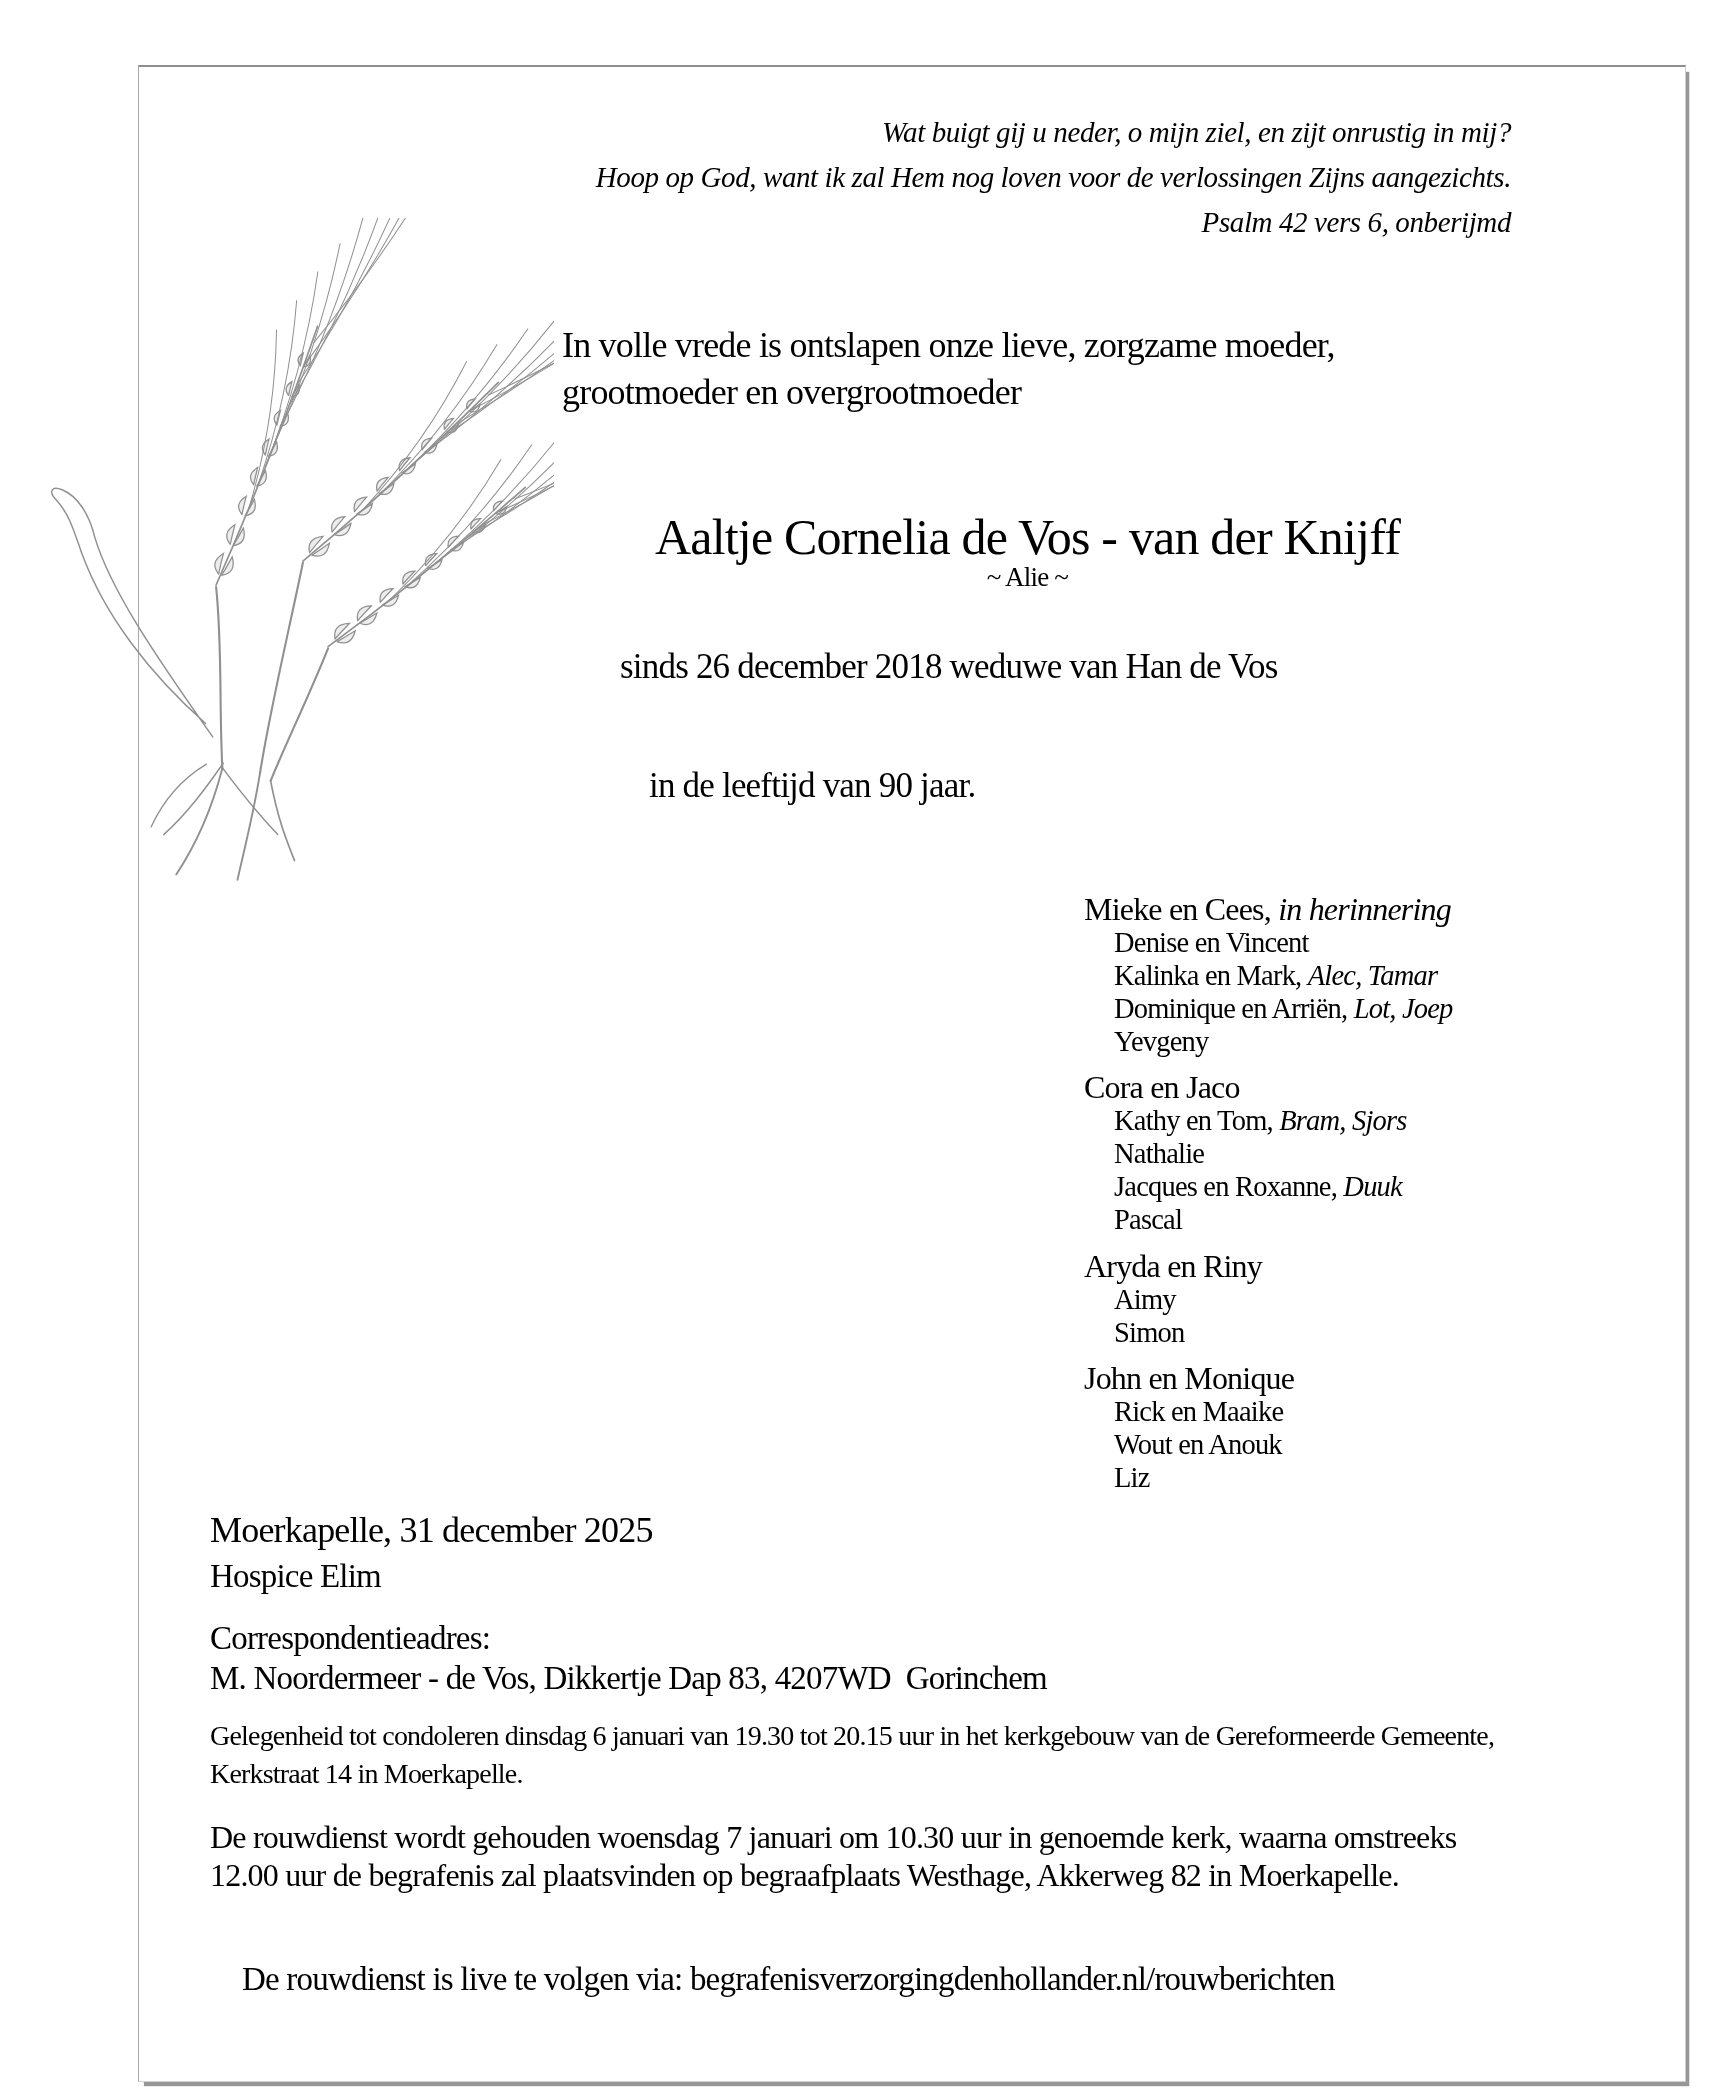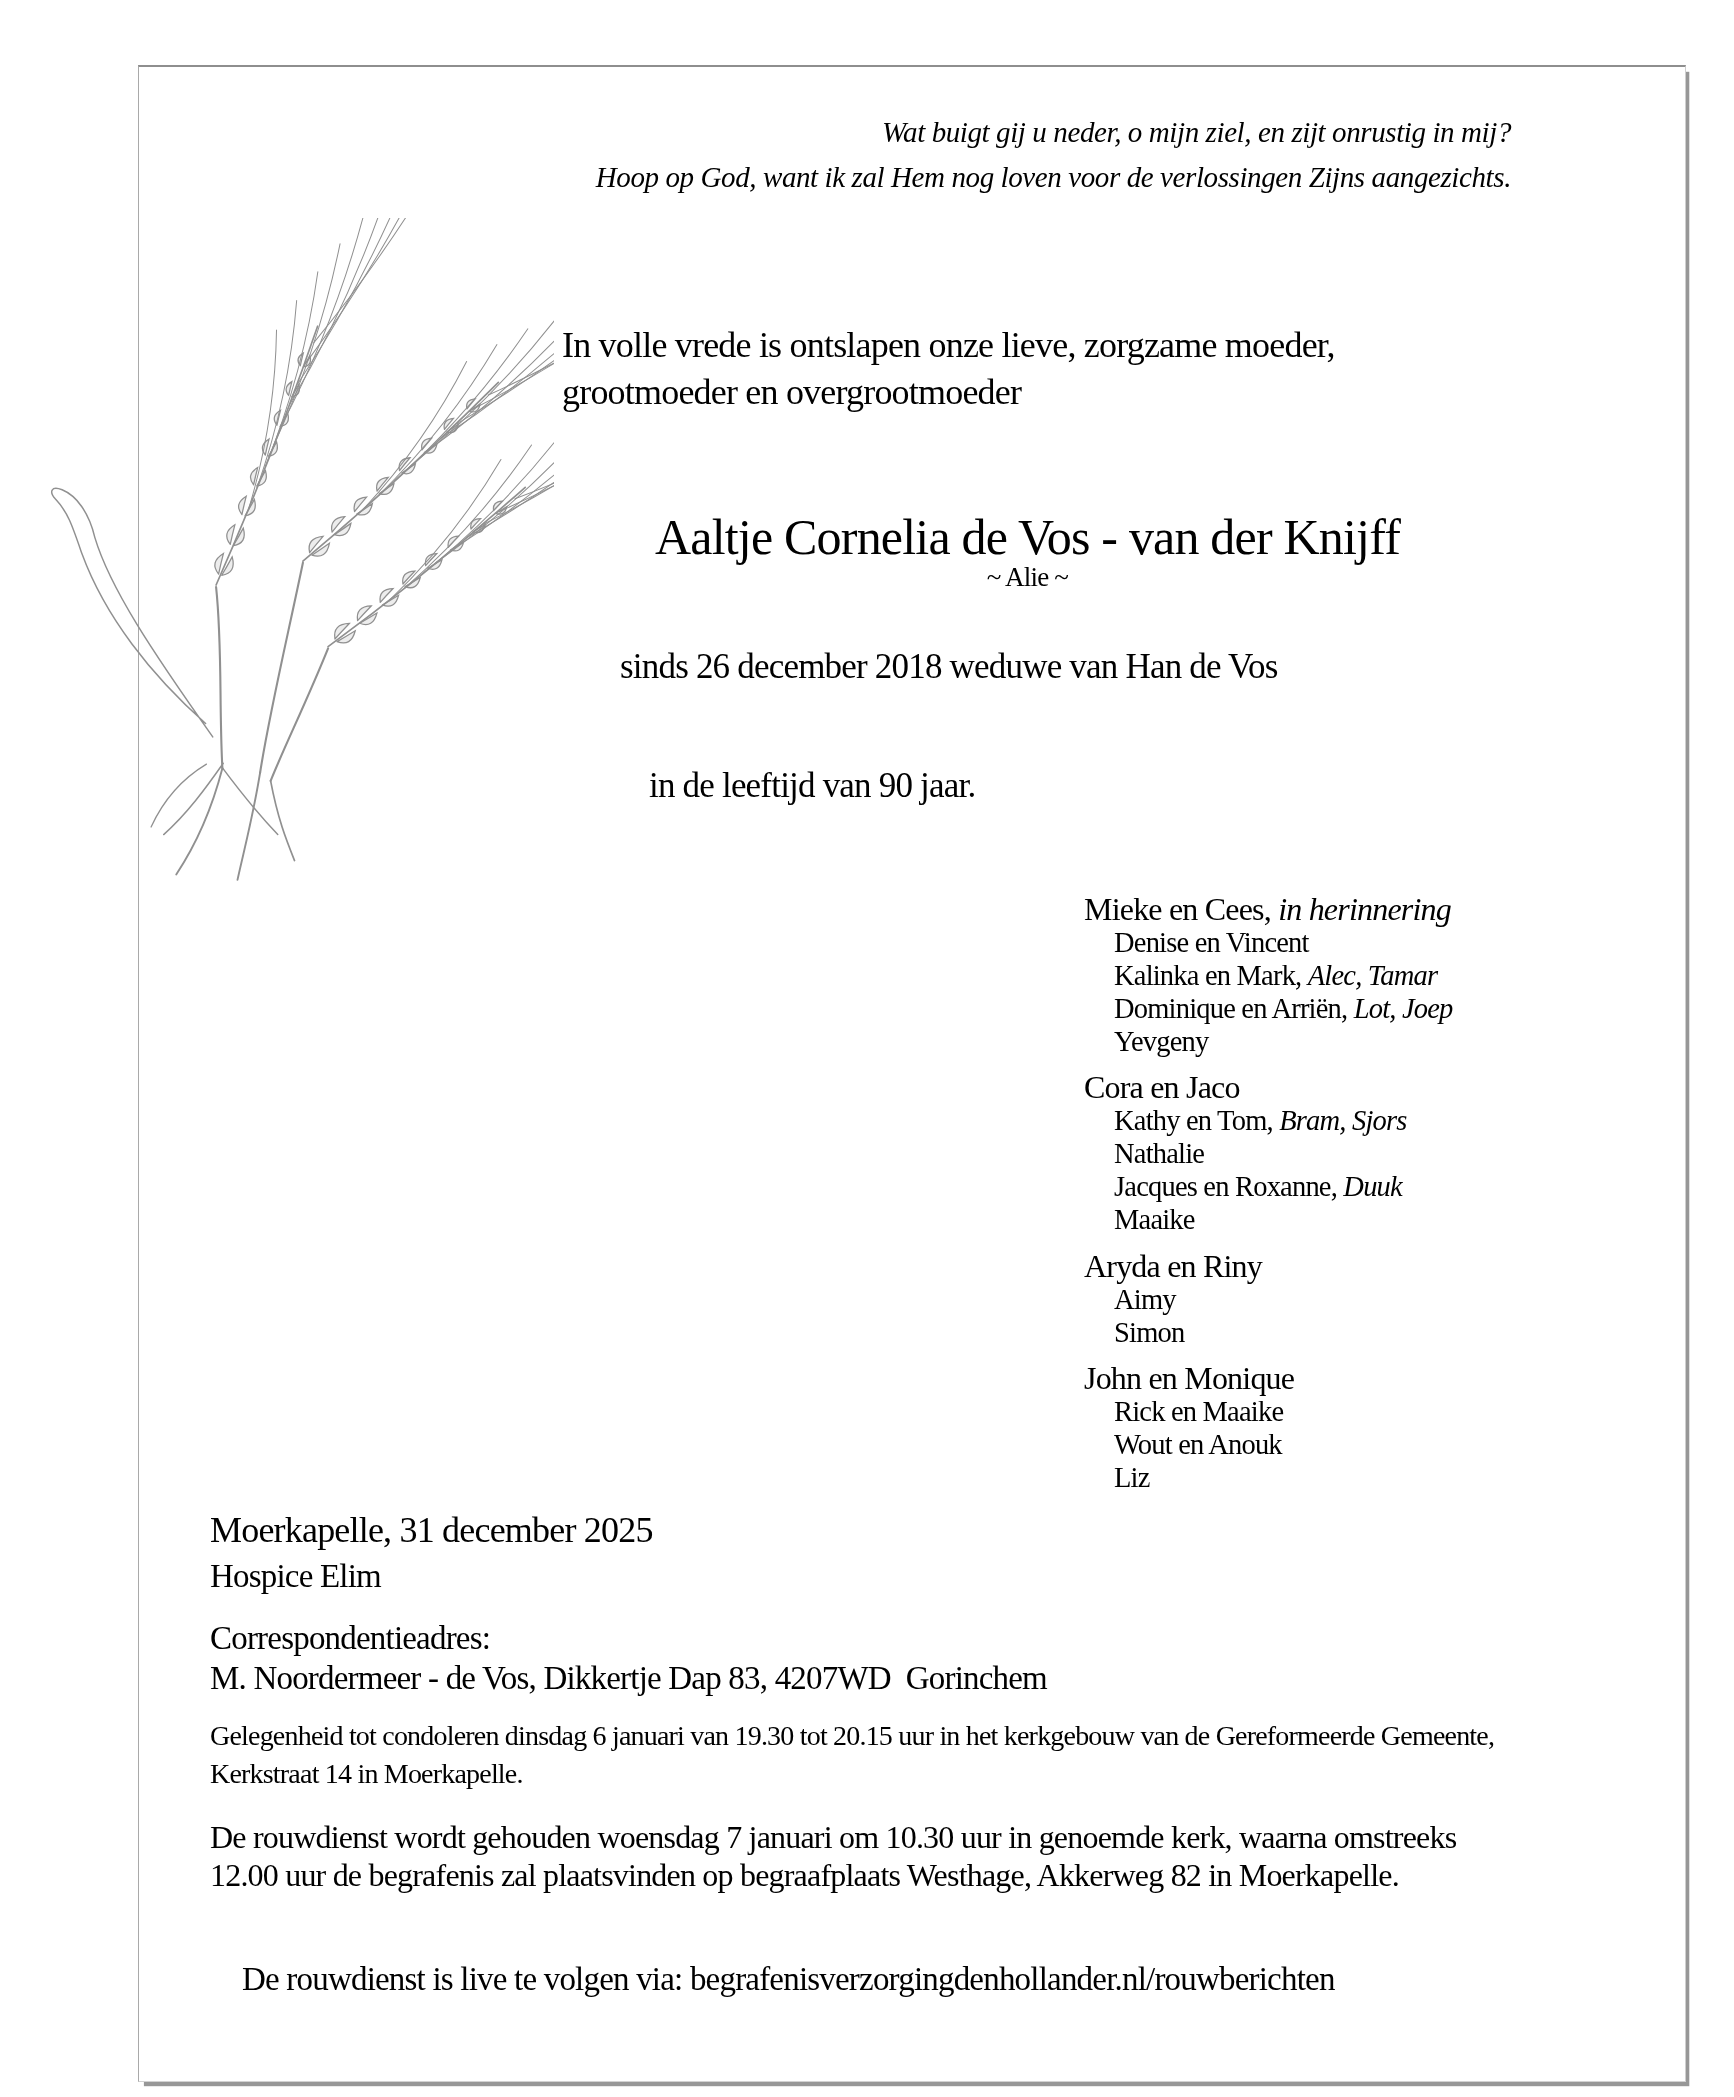--- a/index.html
+++ b/index.html
@@ -145,20 +145,21 @@
       <path d="M585 1342 C602 1432 622 1482 642 1532" stroke="#909090" stroke-width="4" fill="none" stroke-linecap="round"></path>
       <path d="M468 1308 C520 1378 562 1428 602 1470" stroke="#909090" stroke-width="3.5" fill="none" stroke-linecap="round"></path>
       <path d="M472 1300 C430 1360 386 1420 330 1470" stroke="#909090" stroke-width="3.5" fill="none" stroke-linecap="round"></path>
       <path d="M430 1205 C300 1090 190 950 135 800 C112 733 102 702 72 670 C56 652 62 638 88 648 C122 662 152 702 166 762 C202 882 302 1032 447 1237" stroke="#909090" stroke-width="3.5" fill="none" stroke-linecap="round"></path>
       <path d="M300 1452 C332 1382 382 1332 432 1302" stroke="#909090" stroke-width="3" fill="none" stroke-linecap="round"></path>
     </svg>
 
   <div class="txt quote">
     <div>Wat buigt gij u neder, o mijn ziel, en zijt onrustig in mij?</div>
     <div>Hoop op God, want ik zal Hem nog loven voor de verlossingen Zijns aangezichts.</div>
+    <div>Psalm 42 vers 6, onberijmd</div>
   </div>
 
   <div class="txt intro">In volle vrede is ontslapen onze lieve, zorgzame moeder, grootmoeder en overgrootmoeder</div>
 
   <div class="txt name">Aaltje Cornelia de Vos - van der Knijff</div>
   <div class="txt nickname">~ Alie ~</div>
 
   <div class="txt widow">sinds 26 december 2018 weduwe van Han de Vos</div>
   <div class="txt age">in de leeftijd van 90 jaar.</div>
 
@@ -170,21 +171,21 @@
       <div class="family-child"><span>Kalinka en Mark, </span><i class="it">Alec, Tamar</i></div>
       <div class="family-child"><span>Dominique en Arriën, </span><i class="it">Lot, Joep</i></div>
       <div class="family-child"><span>Yevgeny</span><i class="it"></i></div>
     </div>
 
     <div class="family-group">
       <div class="family-head"><span>Cora en Jaco</span><i class="it"></i></div>
       <div class="family-child"><span>Kathy en Tom, </span><i class="it">Bram, Sjors</i></div>
       <div class="family-child"><span>Nathalie</span><i class="it"></i></div>
       <div class="family-child"><span>Jacques en Roxanne, </span><i class="it">Duuk</i></div>
-      <div class="family-child"><span>Maaike</span><i class="it"></i></div>
+      <div class="family-child"><span>Pascal</span><i class="it"></i></div>
     </div>
 
     <div class="family-group">
       <div class="family-head"><span>Aryda en Riny</span><i class="it"></i></div>
       <div class="family-child"><span>Aimy</span></div>
       <div class="family-child"><span>Simon</span></div>
     </div>
 
     <div class="family-group">
       <div class="family-head"><span>John en Monique</span><i class="it"></i></div>

